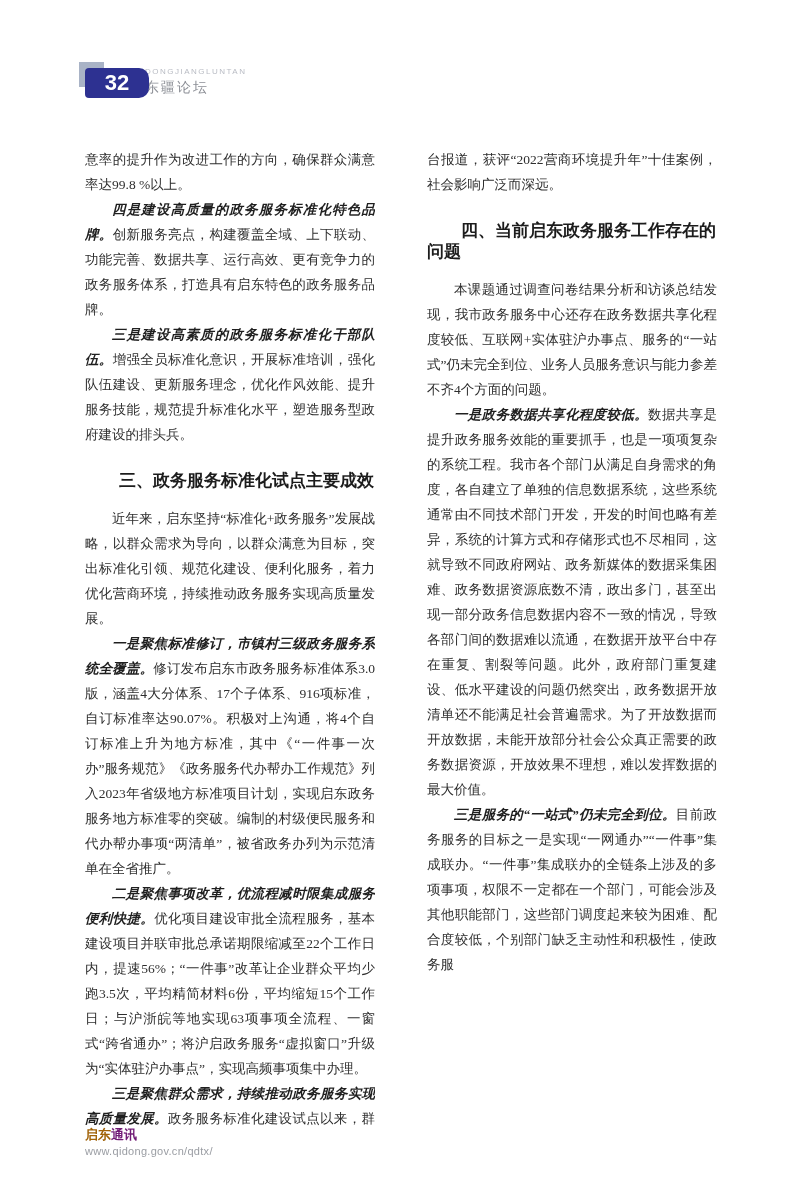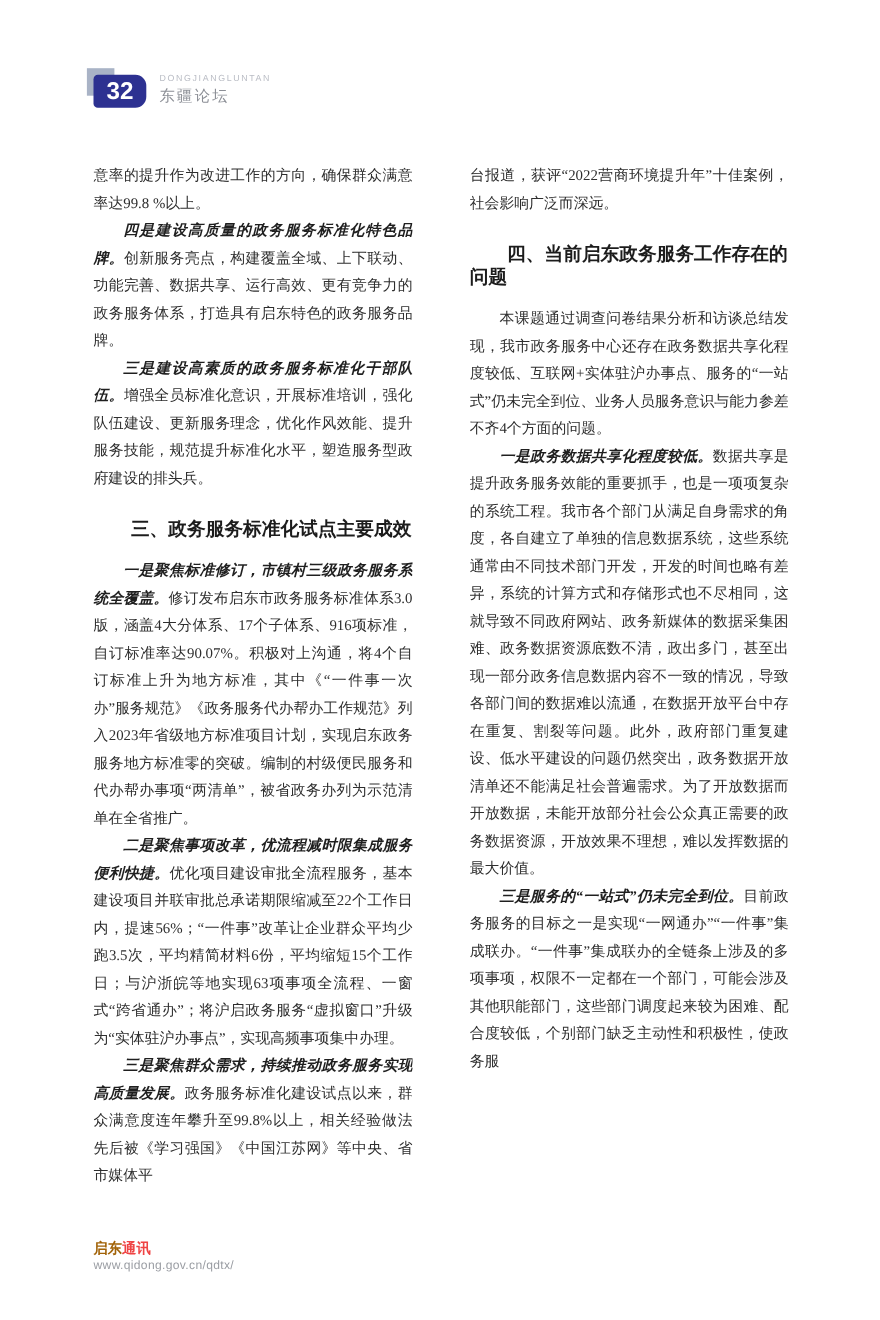--- a/index.html
+++ b/index.html
@@ -28,21 +28,21 @@
   .badge-wrap { position: relative; width: 50px; height: 38px; }
   .badge-shadow {
     position: absolute;
     top: -4px; left: -6px;
     width: 25px; height: 25px;
     background: #a9b3c6;
   }
   .badge {
     position: absolute;
     top: 2px; left: 0;
-    width: 48px; height: 30px;
+    width: 64px; height: 30px;
     background: #2d3191;
     border-radius: 4px 10px 10px 4px;
     color: #ffffff;
     font-family: "Liberation Sans", "DejaVu Sans", sans-serif;
     font-weight: bold;
     font-size: 22px;
     line-height: 30px;
     text-align: center;
   }
   .journal { margin-left: 10px; padding-top: 1px; }
@@ -100,21 +100,21 @@
     position: absolute;
     left: 85px;
     top: 1128px;
   }
   .brand {
     font-family: "Liberation Sans", "DejaVu Sans", sans-serif;
     font-size: 13px;
     line-height: 14px;
   }
   .brand-strong { color: #a16207; font-weight: bold; }
-  .brand-light  { color: #ef4444; font-weight: bold; }
+  .brand-light  { color: #701a75; font-weight: bold; }
   .footer-url {
     font-family: "Liberation Sans", "DejaVu Sans", sans-serif;
     font-size: 11px;
     color: #9a9da3;
     margin-top: 3px;
     letter-spacing: 0.3px;
   }
 </style>
 </head>
 <body>
@@ -132,20 +132,21 @@
     </div>
   </header>
 
   <main class="columns">
 
     <section class="column">
       <p>意率的提升作为改进工作的方向，确保群众满意率达99.8 %以上。</p>
       <p class="indent"><span class="lead">四是建设高质量的政务服务标准化特色品牌。</span><span>创新服务亮点，构建覆盖全域、上下联动、功能完善、数据共享、运行高效、更有竞争力的政务服务体系，打造具有启东特色的政务服务品牌。</span></p>
       <p class="indent"><span class="lead">三是建设高素质的政务服务标准化干部队伍。</span><span>增强全员标准化意识，开展标准培训，强化队伍建设、更新服务理念，优化作风效能、提升服务技能，规范提升标准化水平，塑造服务型政府建设的排头兵。</span></p>
       <h3 class="heading">三、政务服务标准化试点主要成效</h3>
+      <p class="indent">近年来，启东坚持“标准化+政务服务”发展战略，以群众需求为导向，以群众满意为目标，突出标准化引领、规范化建设、便利化服务，着力优化营商环境，持续推动政务服务实现高质量发展。</p>
       <p class="indent"><span class="lead">一是聚焦标准修订，市镇村三级政务服务系统全覆盖。</span><span>修订发布启东市政务服务标准体系3.0版，涵盖4大分体系、17个子体系、916项标准，自订标准率达90.07%。积极对上沟通，将4个自订标准上升为地方标准，其中《“一件事一次办”服务规范》《政务服务代办帮办工作规范》列入2023年省级地方标准项目计划，实现启东政务服务地方标准零的突破。编制的村级便民服务和代办帮办事项“两清单”，被省政务办列为示范清单在全省推广。</span></p>
       <p class="indent"><span class="lead">二是聚焦事项改革，优流程减时限集成服务便利快捷。</span><span>优化项目建设审批全流程服务，基本建设项目并联审批总承诺期限缩减至22个工作日内，提速56%；“一件事”改革让企业群众平均少跑3.5次，平均精简材料6份，平均缩短15个工作日；与沪浙皖等地实现63项事项全流程、一窗式“跨省通办”；将沪启政务服务“虚拟窗口”升级为“实体驻沪办事点”，实现高频事项集中办理。</span></p>
       <p class="indent"><span class="lead">三是聚焦群众需求，持续推动政务服务实现高质量发展。</span><span>政务服务标准化建设试点以来，群众满意度连年攀升至99.8%以上，相关经验做法先后被《学习强国》《中国江苏网》等中央、省市媒体平</span></p>
     </section>
 
     <section class="column">
       <p>台报道，获评“2022营商环境提升年”十佳案例，社会影响广泛而深远。</p>
       <h3 class="heading">四、当前启东政务服务工作存在的问题</h3>
       <p class="indent">本课题通过调查问卷结果分析和访谈总结发现，我市政务服务中心还存在政务数据共享化程度较低、互联网+实体驻沪办事点、服务的“一站式”仍未完全到位、业务人员服务意识与能力参差不齐4个方面的问题。</p>
       <p class="indent"><span class="lead">一是政务数据共享化程度较低。</span><span>数据共享是提升政务服务效能的重要抓手，也是一项项复杂的系统工程。我市各个部门从满足自身需求的角度，各自建立了单独的信息数据系统，这些系统通常由不同技术部门开发，开发的时间也略有差异，系统的计算方式和存储形式也不尽相同，这就导致不同政府网站、政务新媒体的数据采集困难、政务数据资源底数不清，政出多门，甚至出现一部分政务信息数据内容不一致的情况，导致各部门间的数据难以流通，在数据开放平台中存在重复、割裂等问题。此外，政府部门重复建设、低水平建设的问题仍然突出，政务数据开放清单还不能满足社会普遍需求。为了开放数据而开放数据，未能开放部分社会公众真正需要的政务数据资源，开放效果不理想，难以发挥数据的最大价值。</span></p>

